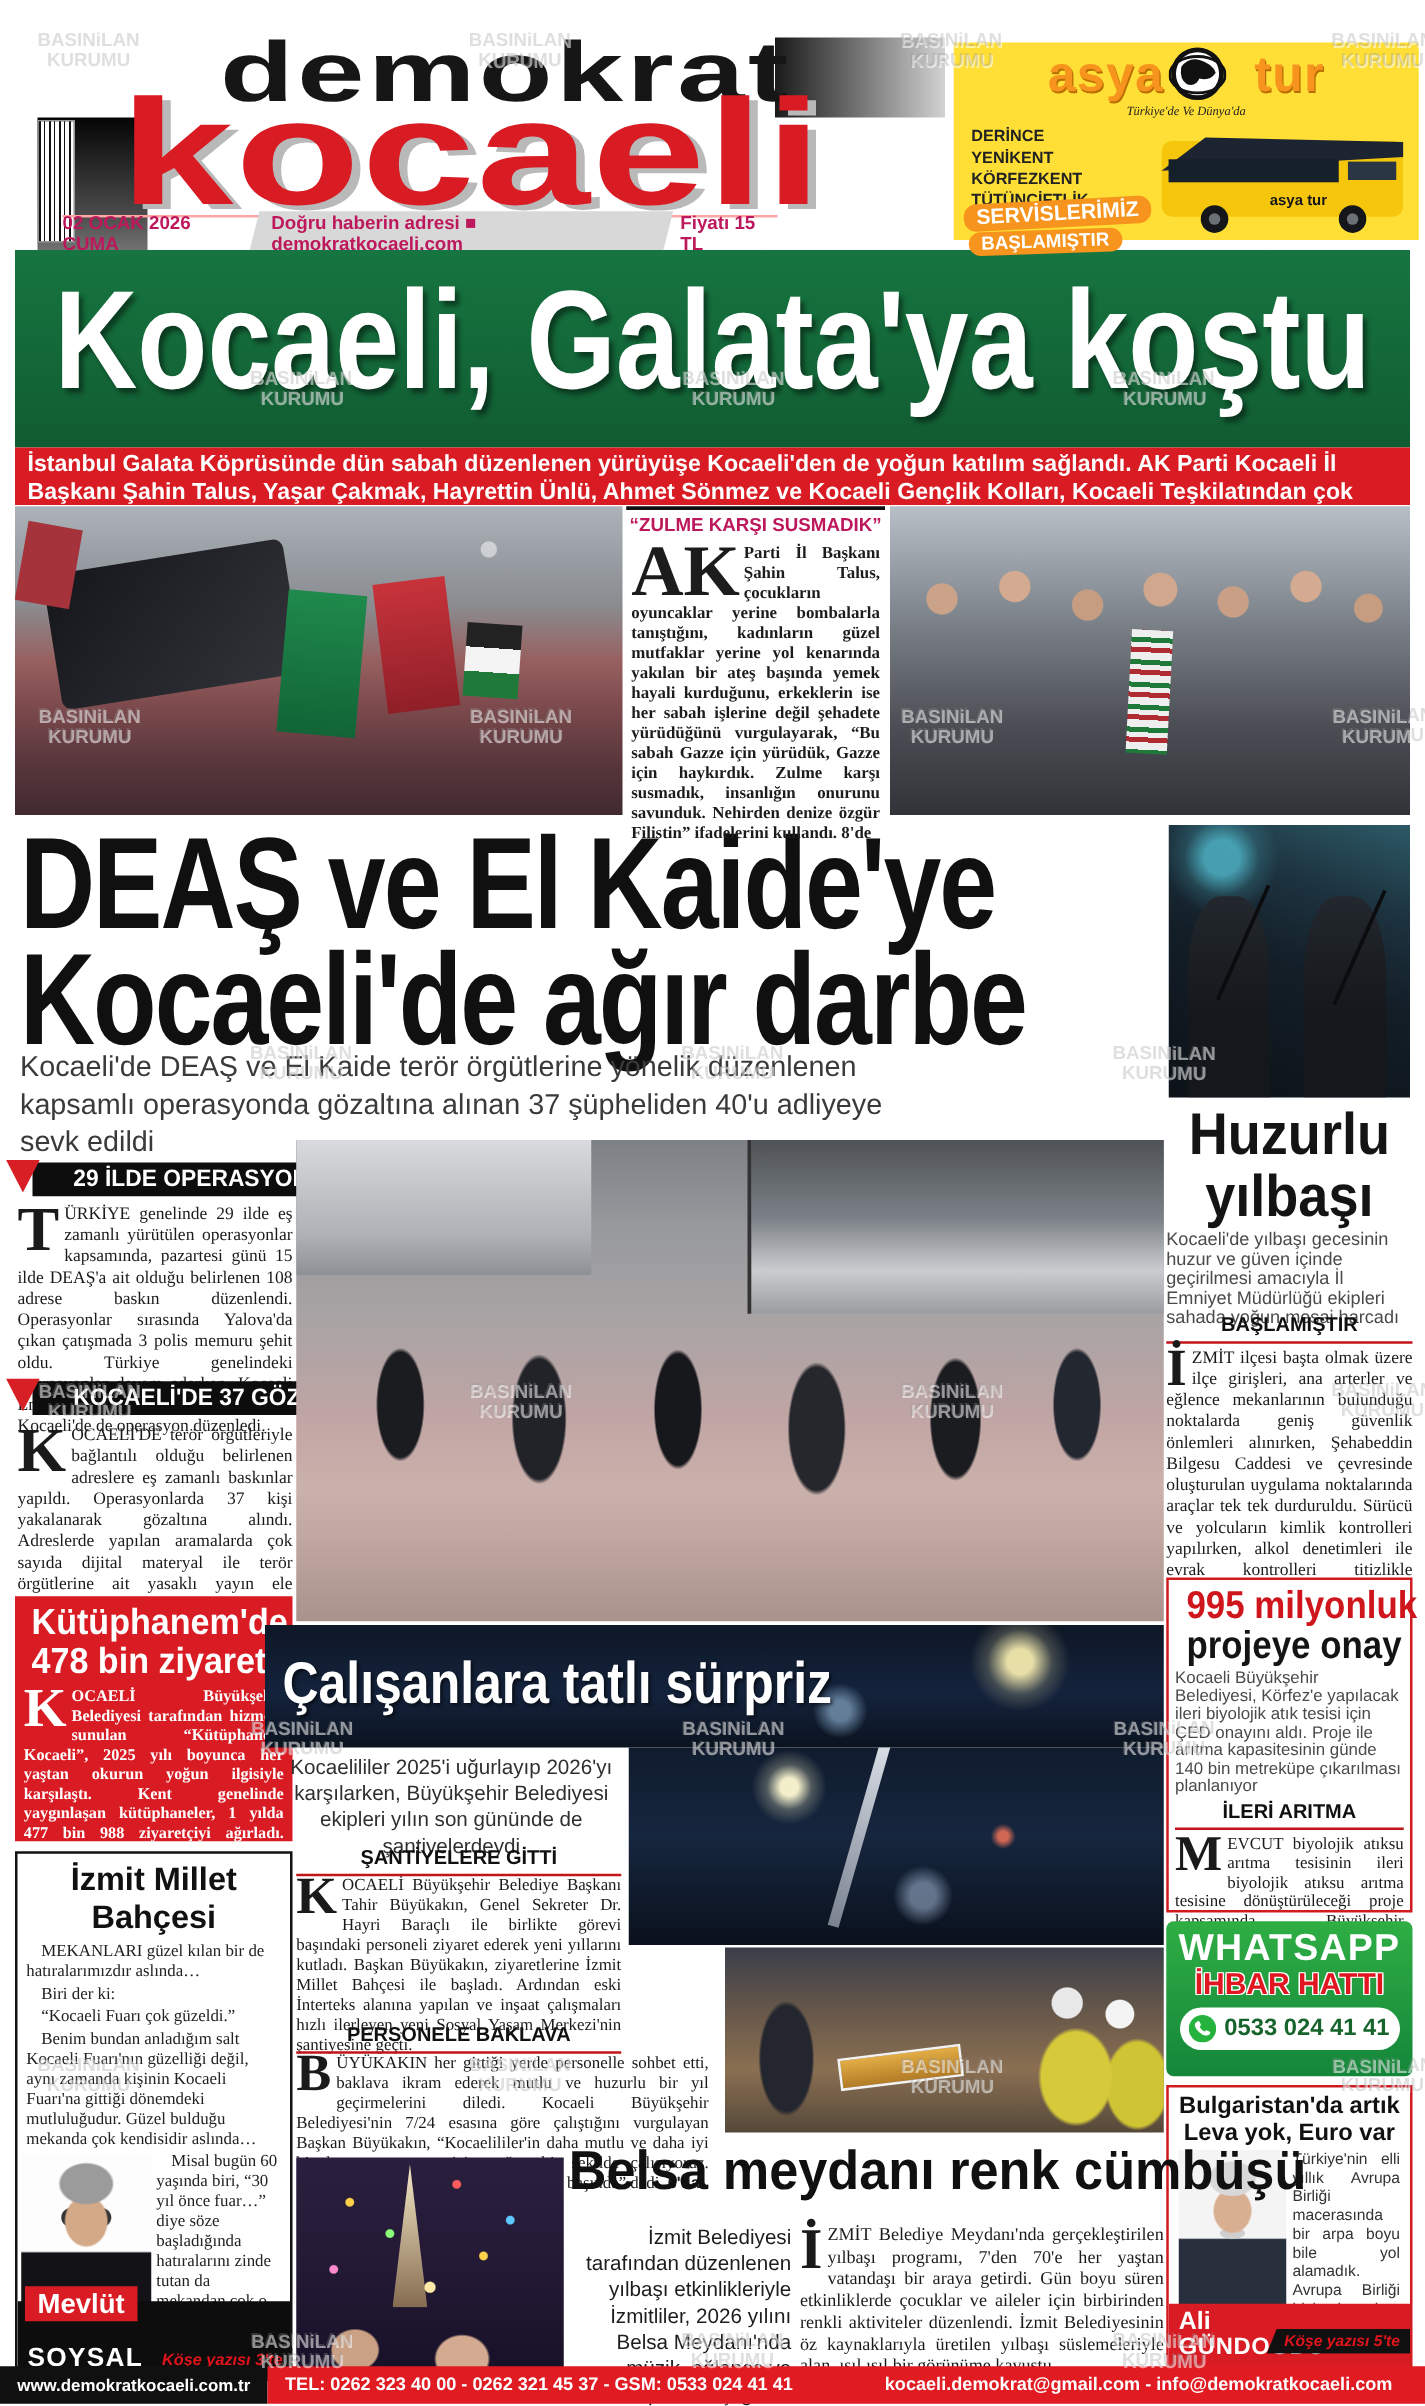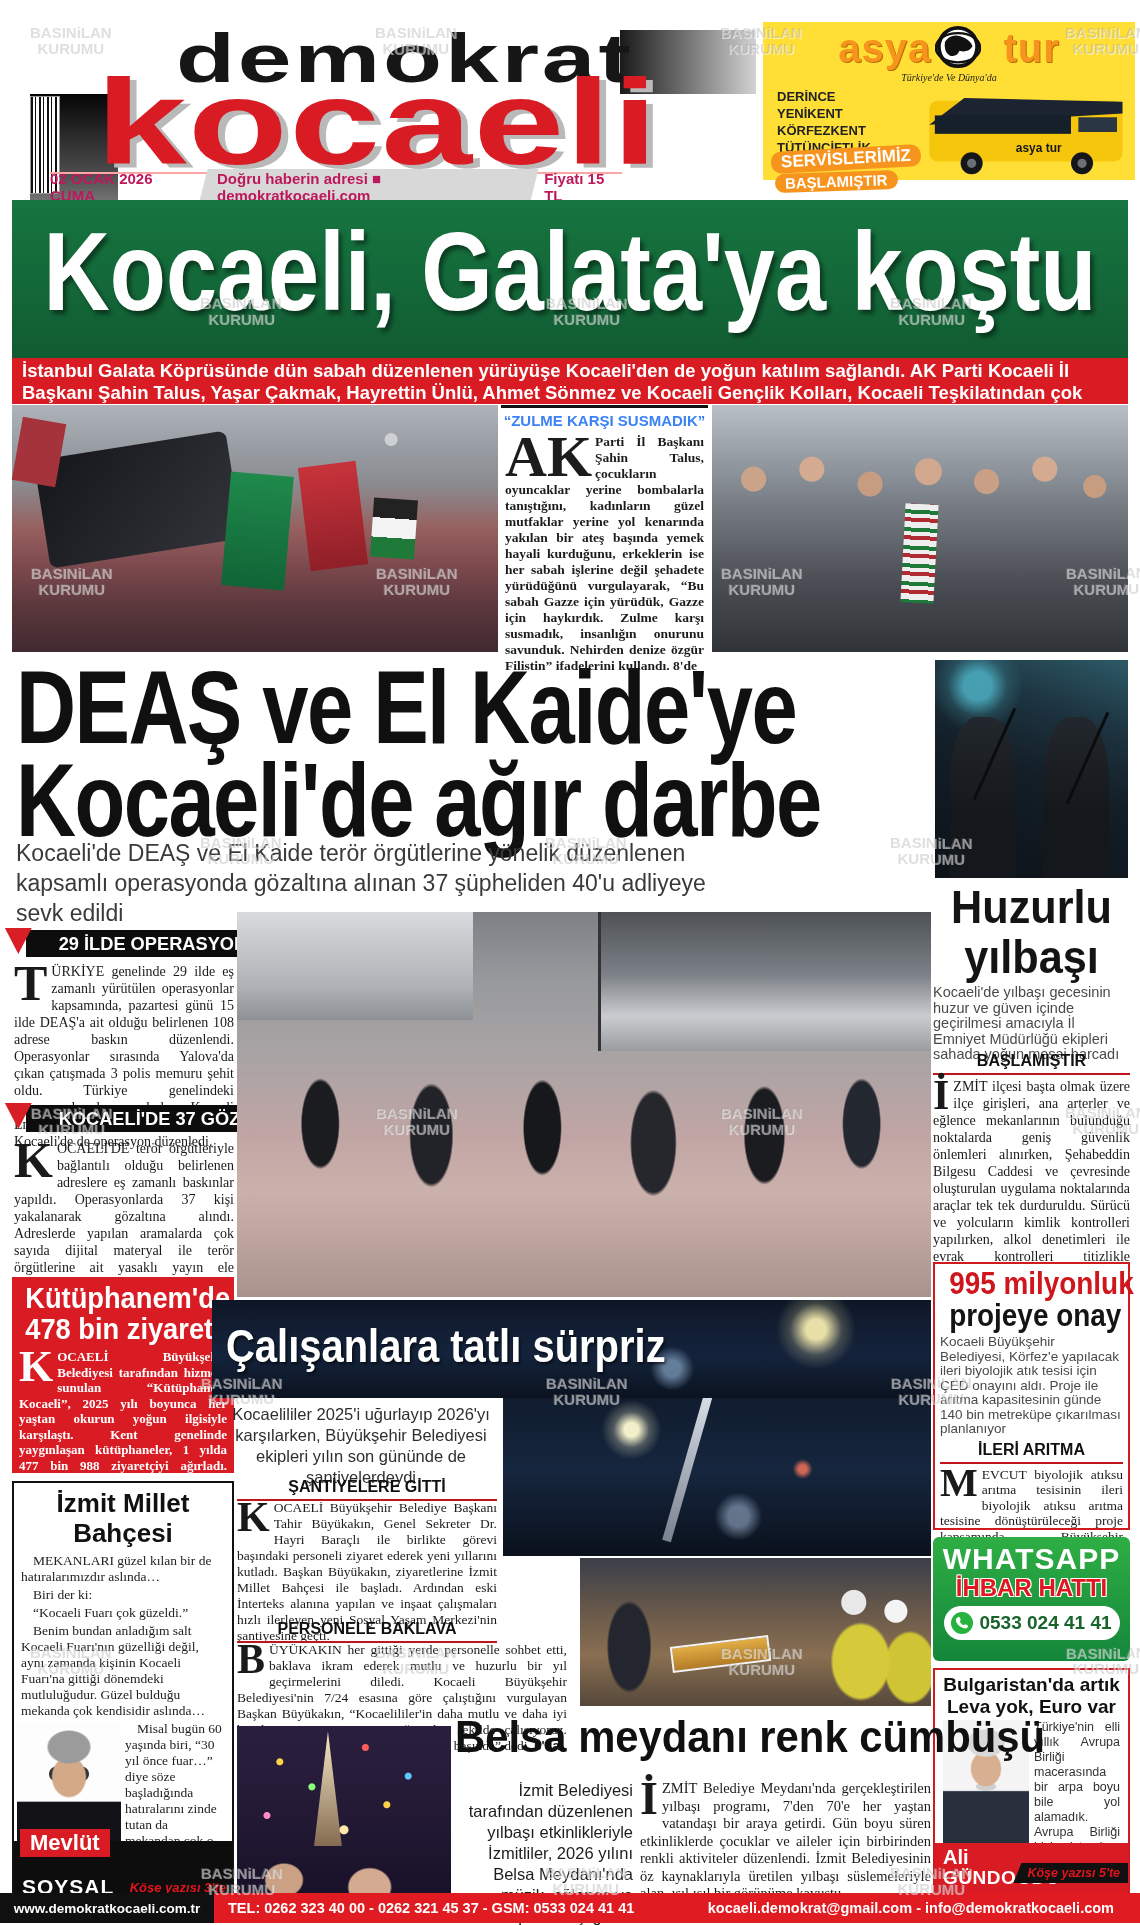--- a/index.html
+++ b/index.html
@@ -17,21 +17,21 @@
   #gradR{left:620px;top:30px;width:136px;height:64px;background:linear-gradient(90deg,#1a1a1a,#7e7e7e 55%,#d2d2d2);}
   #logoTop{left:176px;top:24px;font-size:68px;font-weight:bold;color:#161616;letter-spacing:2px;
            transform:scaleX(1.42);transform-origin:left top;line-height:1;}
   #logoMain{left:96px;top:62px;font-size:120px;font-weight:bold;color:#d91c24;letter-spacing:1px;
             transform:scaleX(1.36);transform-origin:left top;line-height:1;text-shadow:5px 4px 0 #b9b9b9;}
   #datebar{left:50px;top:172px;width:572px;height:26px;border-top:2px solid #fca5a5;border-bottom:2px solid #222;
            display:flex;align-items:center;gap:10px;font-weight:bold;font-size:15px;color:#be185d;}
   #sloganBand{background:#d8d8d8;padding:1px 14px;transform:skewX(-14deg);}
   #sloganBand>span{display:inline-block;transform:skewX(14deg);font-size:15px;}
   
-  #ad{left:763px;top:22px;width:372px;height:158px;background:#ffdf35;z-index:5;}
+  #ad{left:763px;top:34px;width:372px;height:158px;background:#ffdf35;z-index:5;}
   #adBrand{position:absolute;left:0;top:6px;width:100%;text-align:center;font-weight:bold;font-size:40px;color:#f7941d;
            text-shadow:1px 1px 0 #b96d00;letter-spacing:1px;line-height:1;}
   #adGlobe{position:absolute;left:172px;top:2px;width:46px;height:46px;}
   #adTag{position:absolute;left:0;top:50px;width:100%;text-align:center;font-style:italic;font-size:10px;color:#222;font-family:"Liberation Serif",serif;}
   #adLoc{position:absolute;left:14px;top:66px;font-weight:bold;font-size:13px;color:#222;line-height:17px;}
   .ribbon{position:absolute;background:#f7941d;color:#fff;font-weight:bold;border-radius:10px;
           padding:1px 10px;transform:rotate(-3deg);text-align:center;}
   #rb1{left:8px;top:126px;font-size:17px;}
   #rb2{left:12px;top:150px;font-size:15px;transform:rotate(-2deg);background:#f7941d;}
   #adBus{position:absolute;right:2px;top:64px;width:216px;height:92px;}
@@ -45,21 +45,21 @@
   
   #phCrowd{left:12px;top:405px;width:486px;height:247px;
     background:radial-gradient(circle at 78% 14%,rgba(255,255,255,.5) 0 6px,transparent 7px),
     linear-gradient(180deg,#aeb3b9 0%,#979ca2 18%,#8a8c90 32%,#97605f 50%,#7e4b4e 64%,#5a373c 82%,#402a2f 100%);}
   .flagB{position:absolute;left:6%;top:16%;width:40%;height:44%;background:linear-gradient(135deg,#15161a,#32343a);transform:rotate(-9deg);border-radius:8px;}
   .flagG{position:absolute;left:44%;top:28%;width:13%;height:46%;background:linear-gradient(180deg,#1f8a4c,#116436);transform:rotate(5deg);}
   .flagR1{position:absolute;left:60%;top:24%;width:12%;height:42%;background:linear-gradient(180deg,#c8333b,#8f1f28);transform:rotate(-7deg);}
   .flagR2{position:absolute;left:1%;top:6%;width:9%;height:26%;background:#a5333c;transform:rotate(10deg);}
   .flagP{position:absolute;left:74%;top:38%;width:9%;height:24%;background:linear-gradient(180deg,#222 33%,#f4f4f4 33% 66%,#1f7a3a 66%);transform:rotate(4deg);}
   #quoteBox{left:501px;top:405px;width:207px;height:247px;background:#fff;z-index:4;}
-  #qKick{border-top:3px solid #111;text-align:center;font-weight:bold;font-size:15px;padding:4px 0 3px;color:#3b82f6;}
+  #qKick{border-top:3px solid #111;text-align:center;font-weight:bold;font-size:15px;padding:4px 0 3px;color:#be185d;}
   #qBody{font-family:"Liberation Serif",serif;font-weight:bold;font-size:13.5px;line-height:16px;color:#1c1c1c;
          text-align:justify;padding:2px 4px 0 4px;}
   #qBody .dc{float:left;font-size:58px;line-height:46px;padding-right:3px;font-family:"Liberation Serif",serif;}
   #phMen{left:712px;top:405px;width:416px;height:247px;
     background:
       radial-gradient(circle at 10% 30%,#caa389 0 12px,transparent 13px),
       radial-gradient(circle at 24% 26%,#d4ab90 0 12px,transparent 13px),
       radial-gradient(circle at 38% 32%,#c79d82 0 12px,transparent 13px),
       radial-gradient(circle at 52% 27%,#d1a88d 0 13px,transparent 14px),
       radial-gradient(circle at 66% 31%,#c9a086 0 12px,transparent 13px),

